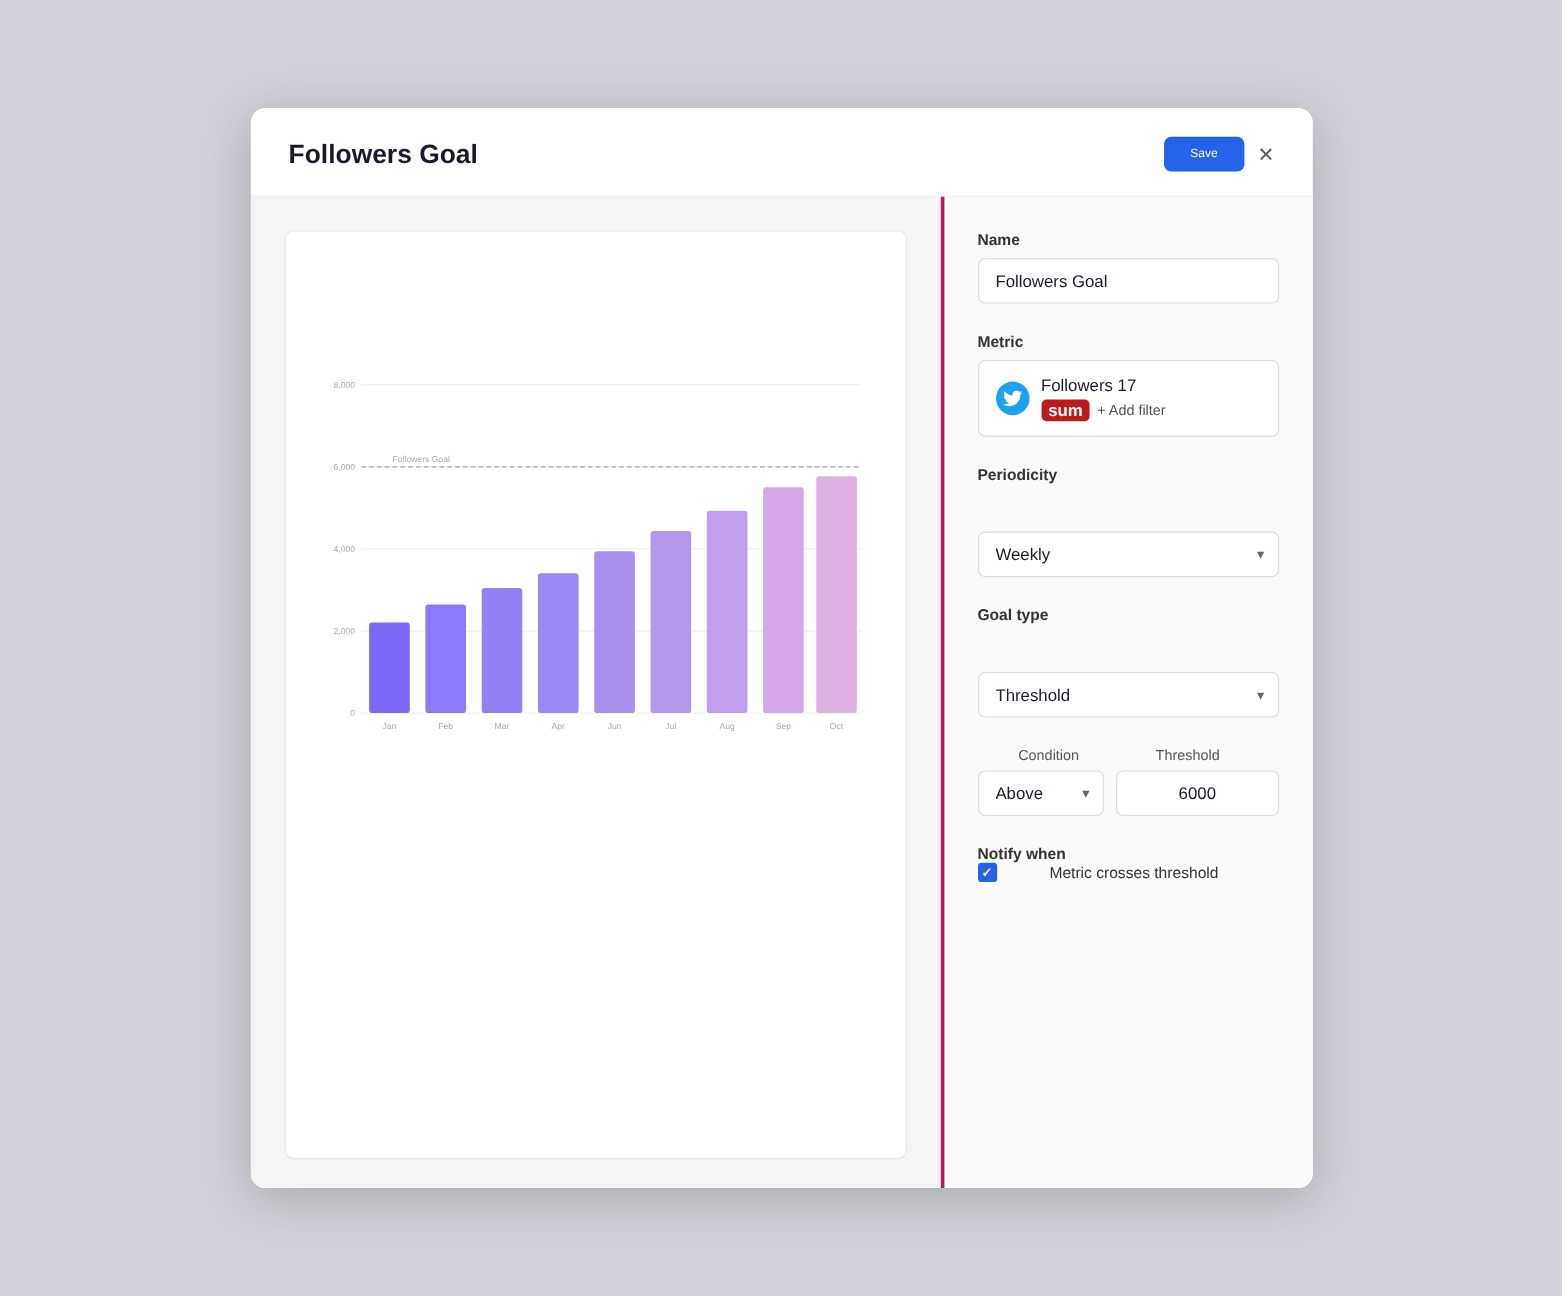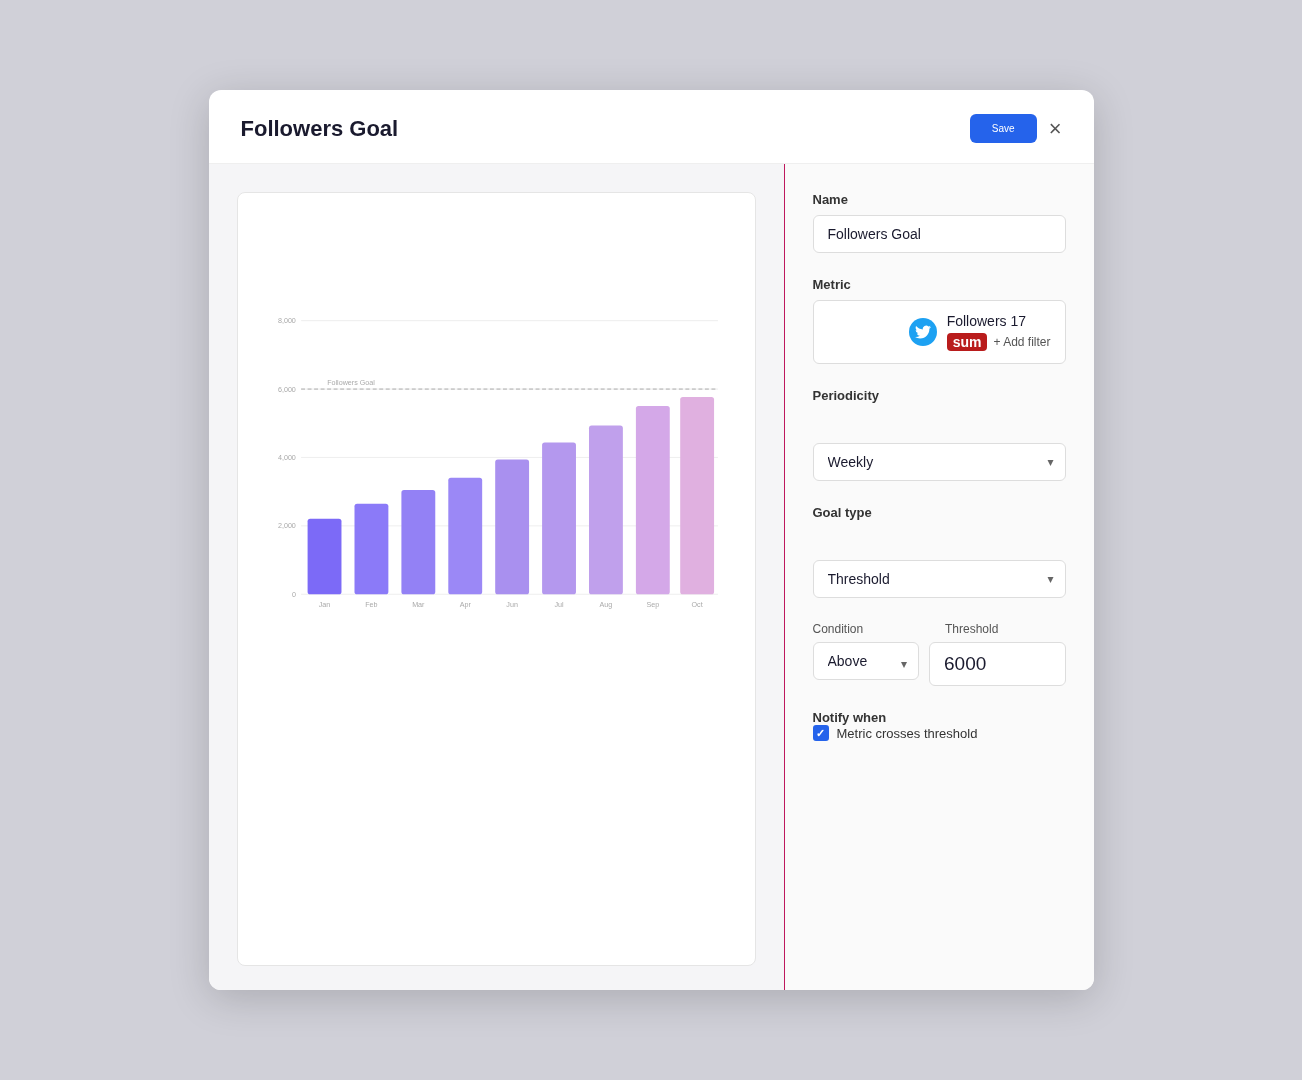--- a/index.html
+++ b/index.html
@@ -94,21 +94,21 @@
       background: #fff;
       border: 1px solid #e5e5e5;
       border-radius: 8px;
       flex: 1;
       padding: 24px 24px 16px;
       position: relative;
     }
     .right-panel {
       width: 310px;
       background: #fafafa;
-      border-left: 1px solid #be185d;
+      border-left: 3px solid #be185d;
       padding: 28px 28px;
       display: flex;
       flex-direction: column;
       gap: 24px;
     }
     .section-label {
       font-size: 13px;
       font-weight: 600;
       color: #333;
       margin-bottom: 8px;
@@ -124,21 +124,20 @@
       background: #fff;
     }
     .metric-box {
       border: 1px solid #ddd;
       border-radius: 6px;
       padding: 12px 14px;
       background: #fff;
       display: flex;
       align-items: center;
       gap: 10px;
-      justify-content: flex-end;
     }
     .twitter-icon {
       width: 28px;
       height: 28px;
       background: #1da1f2;
       border-radius: 50%;
       display: flex;
       align-items: center;
       justify-content: center;
       color: #fff;
@@ -204,25 +203,26 @@
     }
     .condition-select-wrap {
       flex: 1;
       position: relative;
     }
     .threshold-input {
       flex: 1;
       border: 1px solid #ddd;
       border-radius: 6px;
       padding: 10px 14px;
-      font-size: 19px;
+      font-size: 14px;
       color: #1a1a2e;
       background: #fff;
       outline: none;
       width: 100%;
+      text-align: center;
     }
     .notify-section {
       display: flex;
       flex-direction: column;
       gap: 0;
     }
     .notify-label {
       font-size: 13px;
       font-weight: 600;
       color: #333;
@@ -245,20 +245,21 @@
     }
     .checkbox-custom::after {
       content: '✓';
       color: #fff;
       font-size: 11px;
       font-weight: 700;
     }
     .notify-text {
       font-size: 13px;
       color: #333;
+      margin-left: 36px;
     }
     
     svg.chart-svg {
       width: 100%;
       height: 520px;
     }
   </style>
 </head>
 <body>
 
@@ -381,21 +382,21 @@
         <div class="select-wrapper">
           <select class="select-input">
             <option>Threshold</option>
             <option>Target</option>
           </select>
           <span class="select-arrow">▾</span>
         </div>
       </div>
 
       <div>
-        <div style="display:flex;gap:12px;margin-bottom:6px;">
+        <div style="display:flex;gap:12px;margin-bottom:6px;margin-left:34px;">
           <span style="flex:1;font-size:12px;color:#555;font-weight:500;">Condition</span>
           <span style="flex:1;font-size:12px;color:#555;font-weight:500;">Threshold</span>
         </div>
         <div class="condition-row">
           <div class="condition-select-wrap">
             <select class="select-input">
               <option>Above</option>
               <option>Below</option>
               <option>Equal</option>
             </select>

